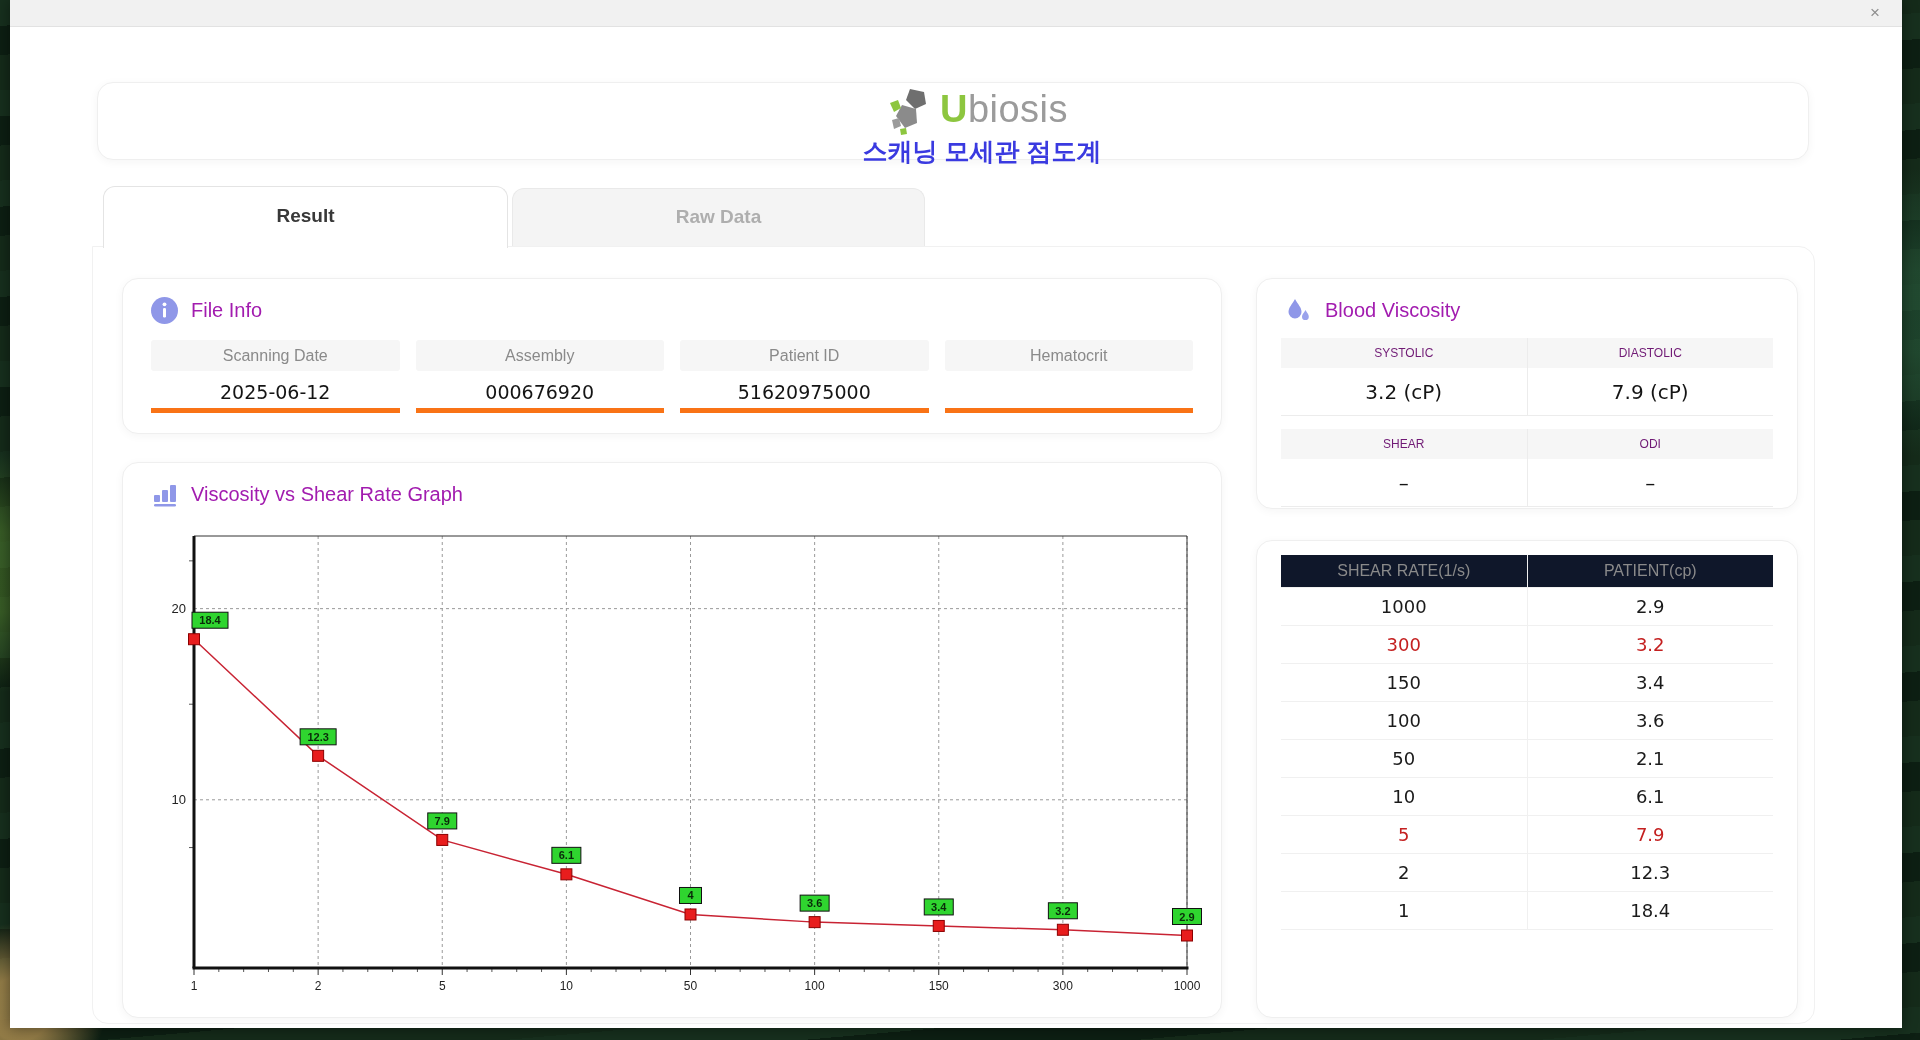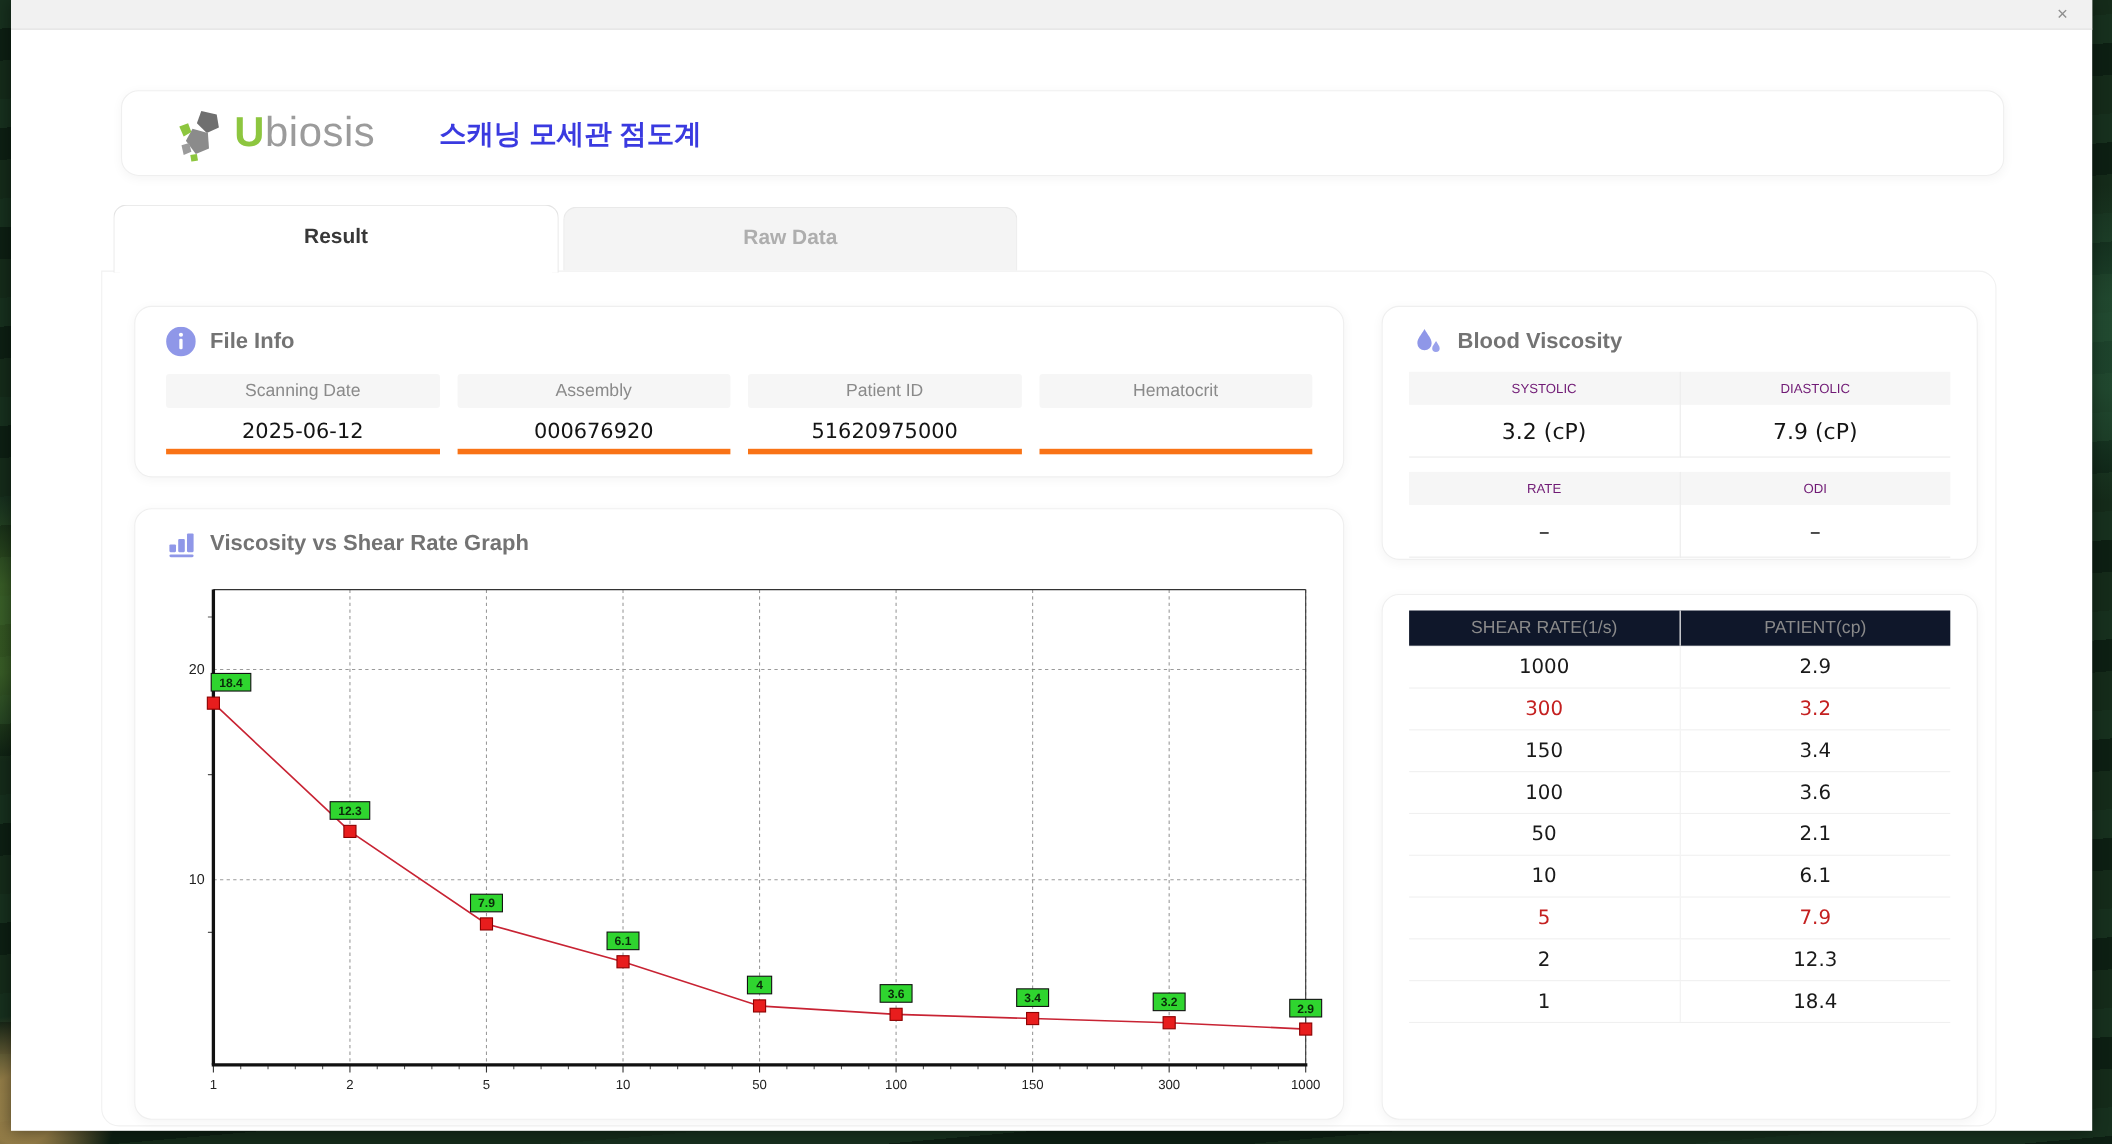--- a/index.html
+++ b/index.html
@@ -22,21 +22,21 @@
   }
   .close-x{
     position:absolute; right:16px; top:2px; width:22px; height:22px;
     color:#8f8f8f; font-size:17px; line-height:22px; text-align:center; cursor:default;
   }
   
   .card{
     position:absolute; background:#fff; border:1px solid #efefef; border-radius:16px;
     box-shadow:0 2px 10px rgba(0,0,0,.045);
   }
-  .header-card{ left:100px; top:82px; width:1712px; height:78px; display:flex; align-items:center; }
+  .header-card{ left:87px; top:82px; width:1712px; height:78px; display:flex; align-items:center;flex-direction:column; }
   .logo{ display:flex; align-items:center; margin-left:46px; }
   .logo svg{ width:52px; height:52px; }
   .logo-text{ font-size:38px; letter-spacing:.5px; margin-left:4px; }
   .logo-u{ color:#8dc63f; font-weight:600; }
   .logo-rest{ color:#9b9b9b; font-weight:400; }
   .app-title{ margin-left:58px; font-size:25px; font-weight:700; color:#3a3ae0; }
 
   
   .tab{
     position:absolute; border:1px solid #e4e4e4; border-bottom:none;
@@ -53,21 +53,21 @@
     background:#fff; border:1px solid #f1f1f1; border-radius:0 16px 16px 16px; z-index:1;
   }
 
   
   .fileinfo-card{ left:112px; top:278px; width:1100px; height:156px; z-index:2; }
   .graph-card{ left:112px; top:462px; width:1100px; height:556px; z-index:2; }
   .bv-card{ left:1246px; top:278px; width:542px; height:231px; z-index:2; }
   .shear-card{ left:1246px; top:540px; width:542px; height:478px; z-index:2; }
 
   .section-title{ display:flex; align-items:center; gap:13px; padding:18px 0 0 28px; }
-  .section-title .ttl{ font-size:20px; font-weight:700; color:#737373; }
+  .section-title .ttl{ font-size:20px; font-weight:400; color:#a21caf; }
   .sec-icon{ width:27px; height:27px; flex:0 0 auto; }
 
   
   .fields{ display:flex; gap:16px; padding:16px 28px 0 28px; }
   .field{ flex:1; }
   .field .fh{
     height:31px; line-height:31px; background:#f6f6f6; border-radius:3px;
     text-align:center; font-size:16px; color:#8a8a8a;
   }
   .field .fv{
@@ -280,21 +280,21 @@
         <div class="bv-row">
           <div class="bv-cell bv-h">SYSTOLIC</div>
           <div class="bv-cell bv-h">DIASTOLIC</div>
         </div>
         <div class="bv-row">
           <div class="bv-cell bv-v">3.2 (cP)</div>
           <div class="bv-cell bv-v">7.9 (cP)</div>
         </div>
         <div class="bv-gap"></div>
         <div class="bv-row">
-          <div class="bv-cell bv-h">RATE</div>
+          <div class="bv-cell bv-h">SHEAR</div>
           <div class="bv-cell bv-h">ODI</div>
         </div>
         <div class="bv-row">
           <div class="bv-cell bv-v">–</div>
           <div class="bv-cell bv-v">–</div>
         </div>
       </div>
   </div>
 
   <div class="card shear-card">

